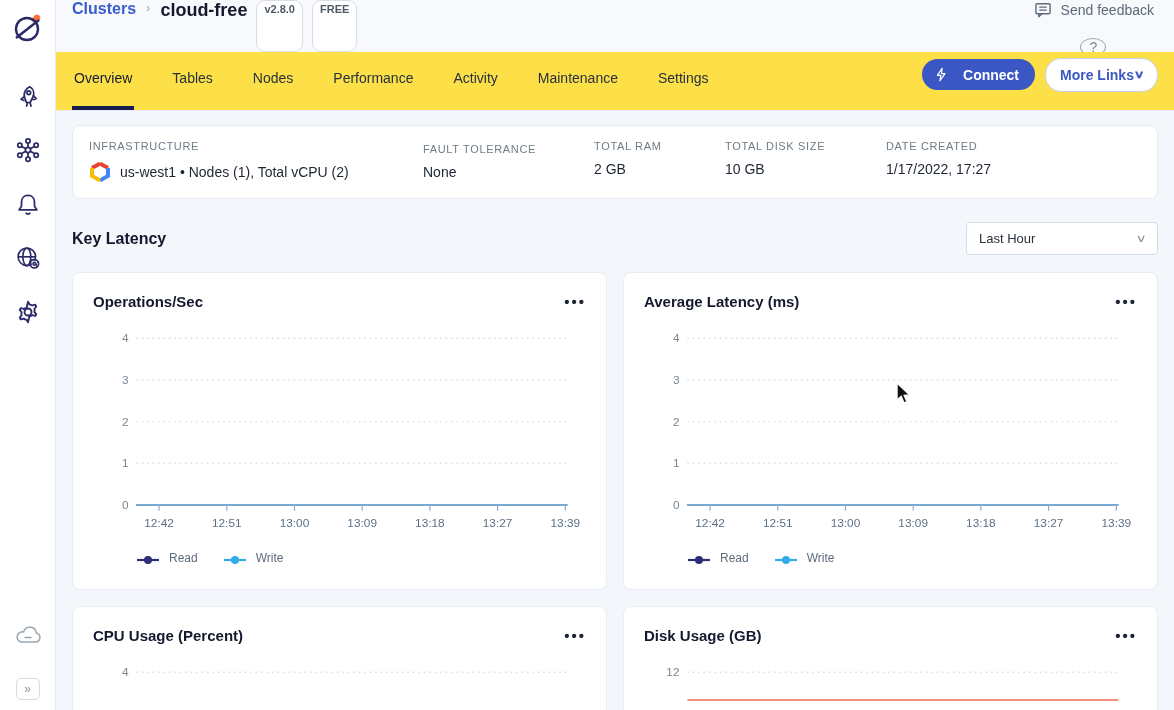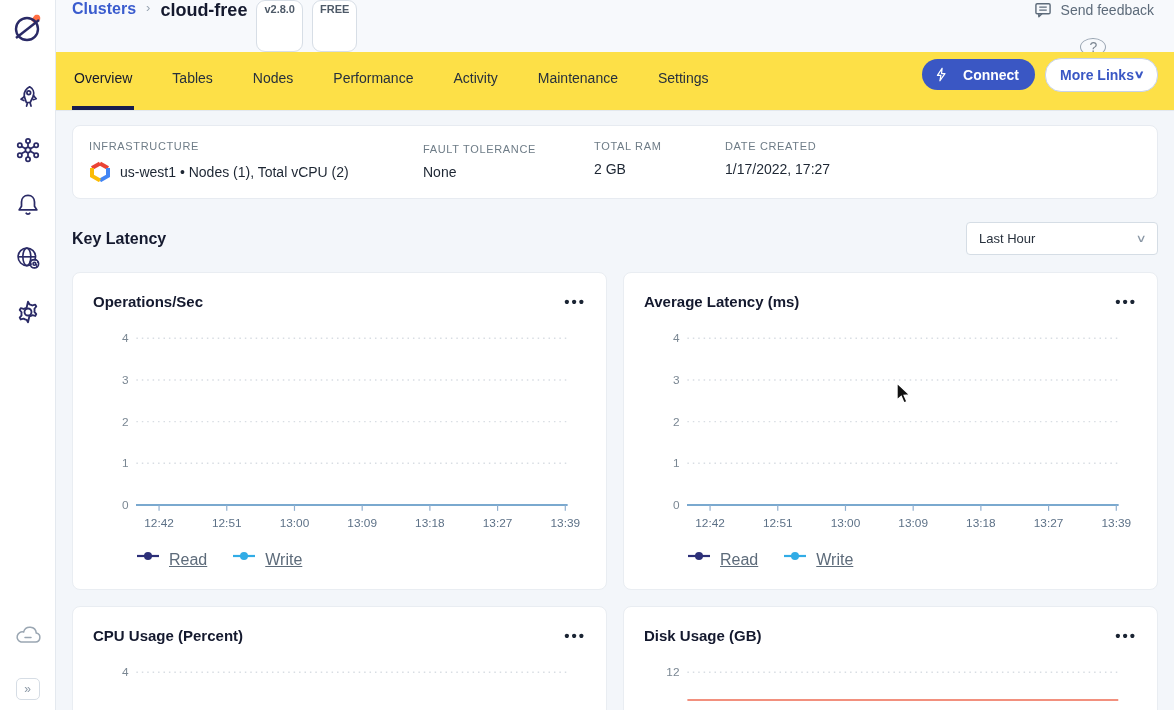--- a/index.html
+++ b/index.html
@@ -70,21 +70,21 @@
   .select .chev { margin-left:auto; color:#8a97a5; }
 
   .charts { display:grid; grid-template-columns:1fr 1fr; gap:16px; }
   .chart-card { background:#fff; border:1px solid #e9edf2; border-radius:8px; height:318px;
     padding:20px 20px 0; }
   .chart-head { display:flex; align-items:center; margin-bottom:14px;justify-content:flex-end; }
   .chart-title { font-size:15px; font-weight:bold; color:#14192e; }
   .dots-menu { margin-left:auto; color:#1a2433; font-weight:bold; font-size:15px;
     letter-spacing:2px; cursor:pointer; line-height:10px; }
   .legend { display:flex; gap:26px; margin:11px 0 0 44px; }
-  .legend-item { display:flex; align-items:flex-start; gap:10px; font-size:16px; color:#5d6b7a;text-decoration:underline; }
+  .legend-item { display:flex; align-items:flex-end; gap:10px; font-size:12px; color:#5d6b7a; }
 
   .cursor { position:absolute; left:895px; top:382px; z-index:50; pointer-events:none; }
 </style>
 </head>
 <body>
 
 <div class="app">
 
   <aside class="sidebar">
     <div class="logo">
@@ -223,20 +223,24 @@
             <span>us-west1 • Nodes (1), Total vCPU (2)</span>
           </span>
         </div>
         <div class="info-field" style="width:171px;justify-content:center;">
           <span class="info-label">FAULT TOLERANCE</span>
           <span class="info-value">None</span>
         </div>
         <div class="info-field" style="width:131px;">
           <span class="info-label">TOTAL RAM</span>
           <span class="info-value">2 GB</span>
+        </div>
+        <div class="info-field" style="width:161px;">
+          <span class="info-label">TOTAL DISK SIZE</span>
+          <span class="info-value">10 GB</span>
         </div>
         <div class="info-field" style="flex:1;">
           <span class="info-label">DATE CREATED</span>
           <span class="info-value">1/17/2022, 17:27</span>
         </div>
       </div>
 
       <div class="metrics-head">
         <span class="metrics-title">Key Latency</span>
         <div class="select">

